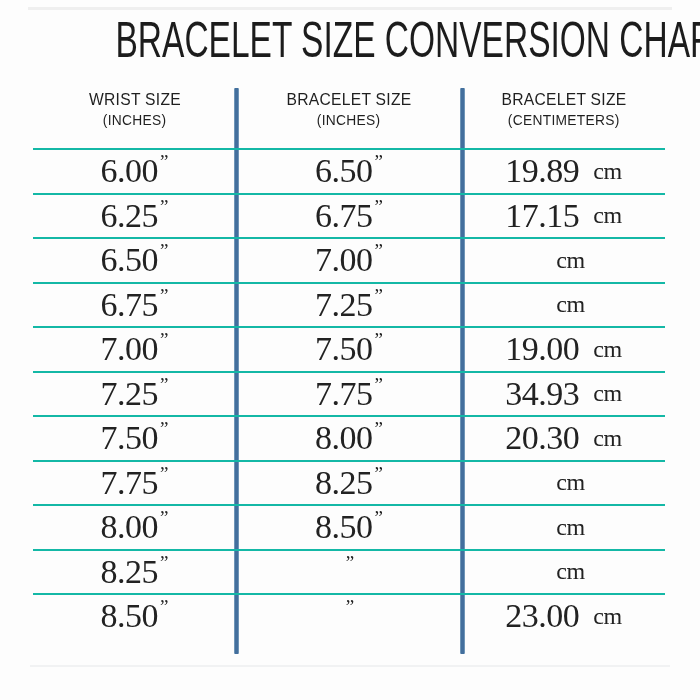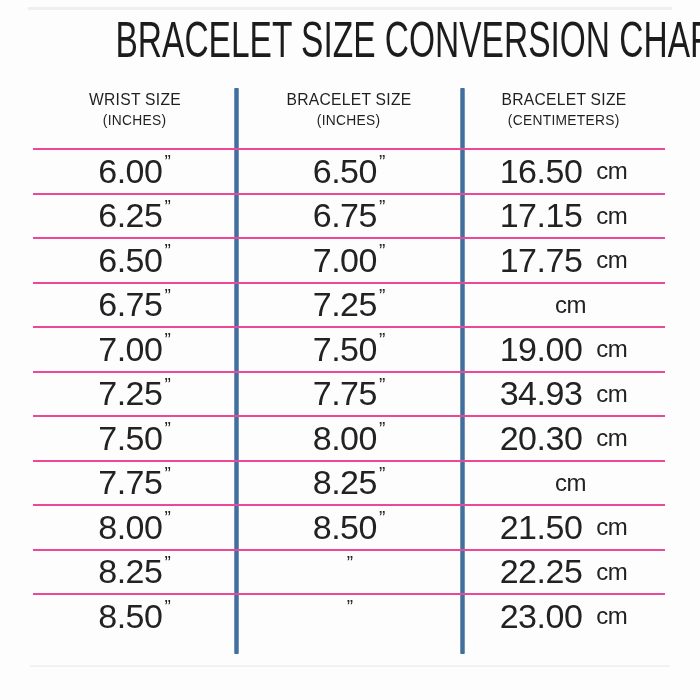--- a/index.html
+++ b/index.html
@@ -46,21 +46,22 @@
     font-size:15px;font-weight:500;letter-spacing:0.3px;white-space:nowrap;
     display:inline-block;transform:scaleX(0.92);transform-origin:50% 50%;
     margin-top:1px;
   }
 
   .rows{position:absolute;top:62px;left:0;width:632px;}
   .row{
     display:grid;
     grid-template-columns:203px 226px 203px;
     height:42.5px;
-    border-top:2px solid #ec4899;
+    border-top:2px solid #14b8a6;
+    font-family:Liberation Serif, serif;
   }
   .cell{
     display:flex;align-items:center;justify-content:center;
     white-space:nowrap;
   }
   .num{font-size:34px;font-weight:400;color:#222;letter-spacing:-0.5px;}
   .unit-inch{
     font-size:19px;color:#222;
     position:relative;top:-9px;margin-left:2px;font-weight:400;
   }
@@ -109,21 +110,21 @@
       <div class="row">
         <div class="cell">
             <span class="num">6.00</span>
             <span class="unit-inch">”</span>
           </div>
         <div class="cell">
             <span class="num">6.50</span>
             <span class="unit-inch">”</span>
           </div>
         <div class="cell">
-            <span class="num">16.50</span>
+            <span class="num">19.89</span>
             <span class="unit-cm">cm</span>
           </div>
       </div>
 
       <div class="row">
         <div class="cell">
             <span class="num">6.25</span>
             <span class="unit-inch">”</span>
           </div>
         <div class="cell">
@@ -139,21 +140,20 @@
       <div class="row">
         <div class="cell">
             <span class="num">6.50</span>
             <span class="unit-inch">”</span>
           </div>
         <div class="cell">
             <span class="num">7.00</span>
             <span class="unit-inch">”</span>
           </div>
         <div class="cell">
-            <span class="num">17.75</span>
             <span class="unit-cm">cm</span>
           </div>
       </div>
 
       <div class="row">
         <div class="cell">
             <span class="num">6.75</span>
             <span class="unit-inch">”</span>
           </div>
         <div class="cell">
@@ -227,35 +227,33 @@
       <div class="row">
         <div class="cell">
             <span class="num">8.00</span>
             <span class="unit-inch">”</span>
           </div>
         <div class="cell">
             <span class="num">8.50</span>
             <span class="unit-inch">”</span>
           </div>
         <div class="cell">
-            <span class="num">21.50</span>
             <span class="unit-cm">cm</span>
           </div>
       </div>
 
       <div class="row">
         <div class="cell">
             <span class="num">8.25</span>
             <span class="unit-inch">”</span>
           </div>
         <div class="cell">
             <span class="unit-inch">”</span>
           </div>
         <div class="cell">
-            <span class="num">22.25</span>
             <span class="unit-cm">cm</span>
           </div>
       </div>
 
       <div class="row">
         <div class="cell">
             <span class="num">8.50</span>
             <span class="unit-inch">”</span>
           </div>
         <div class="cell">

